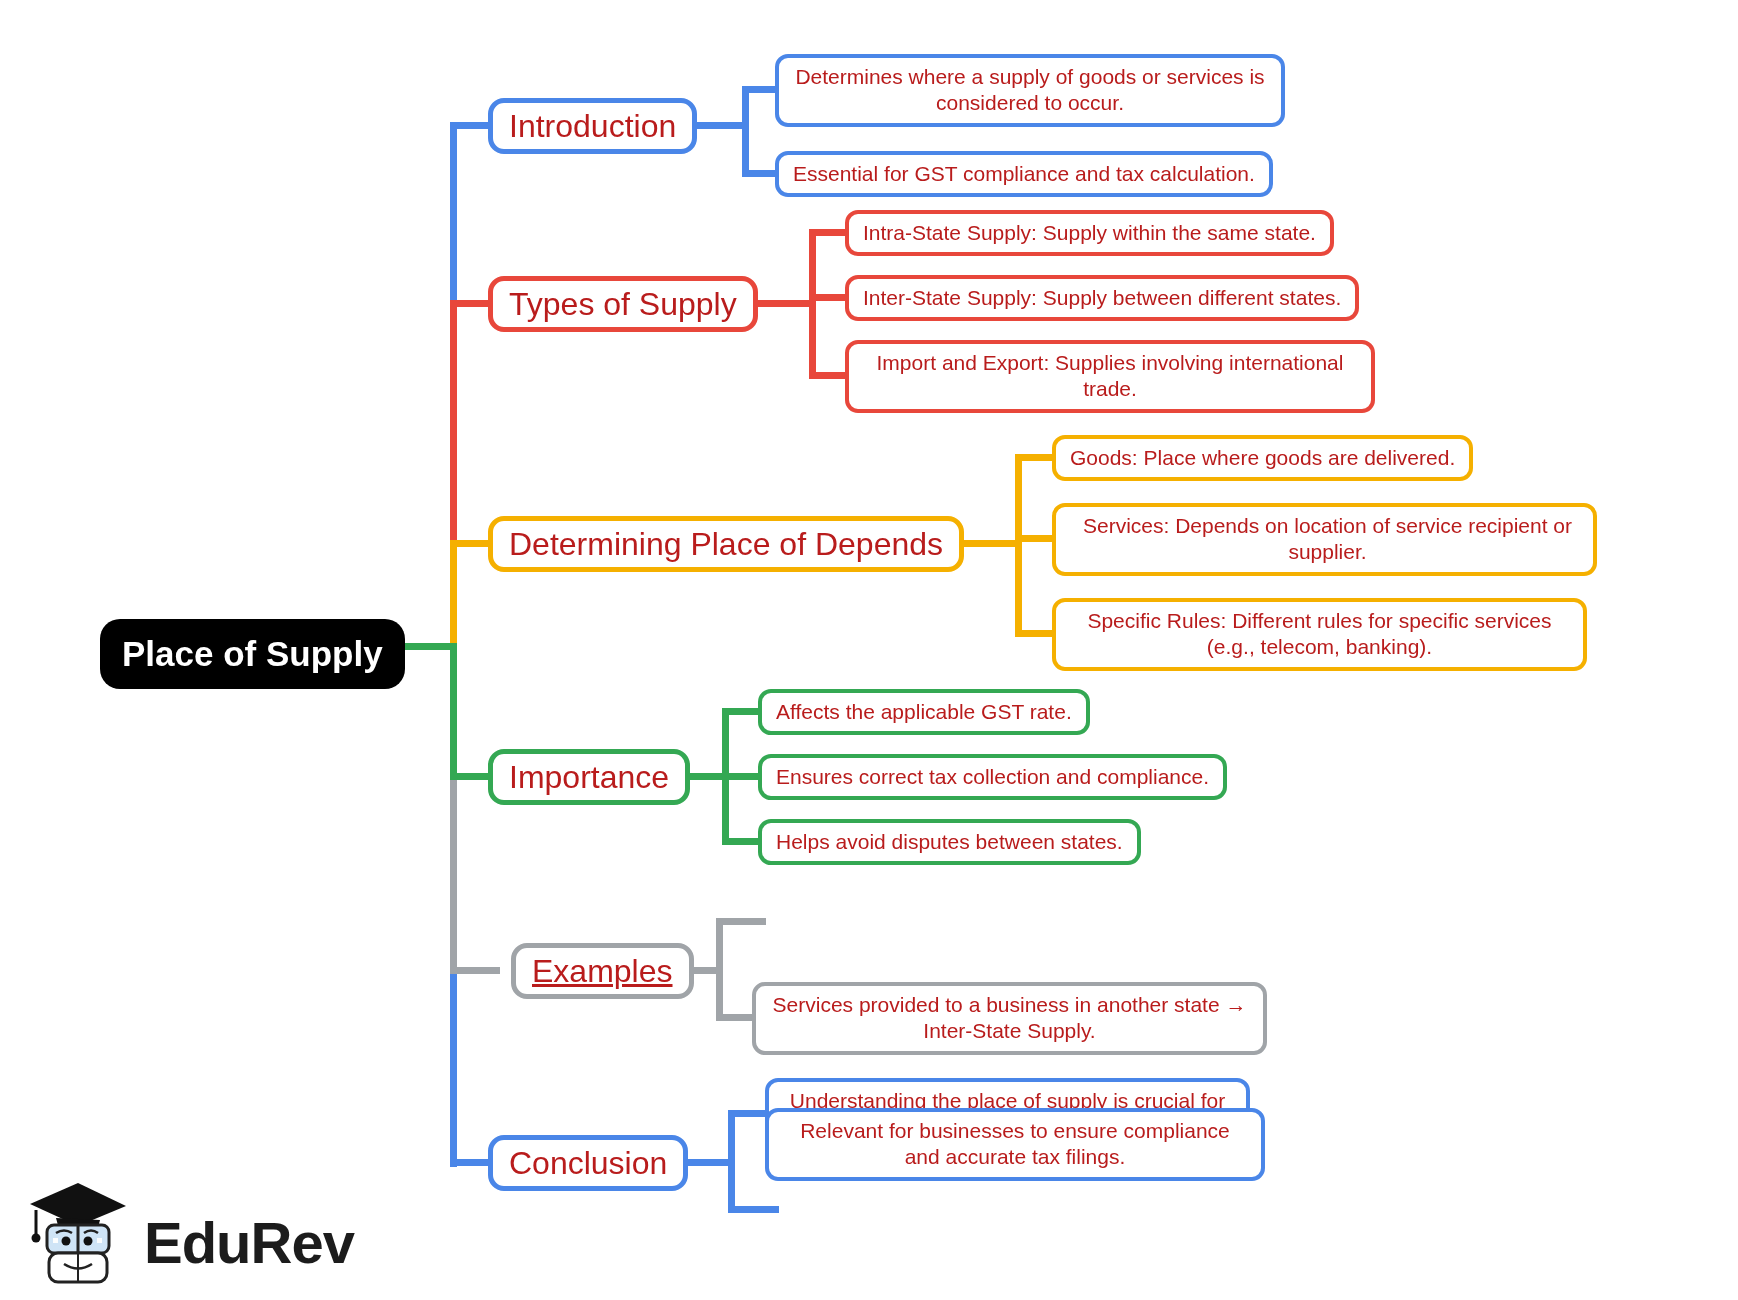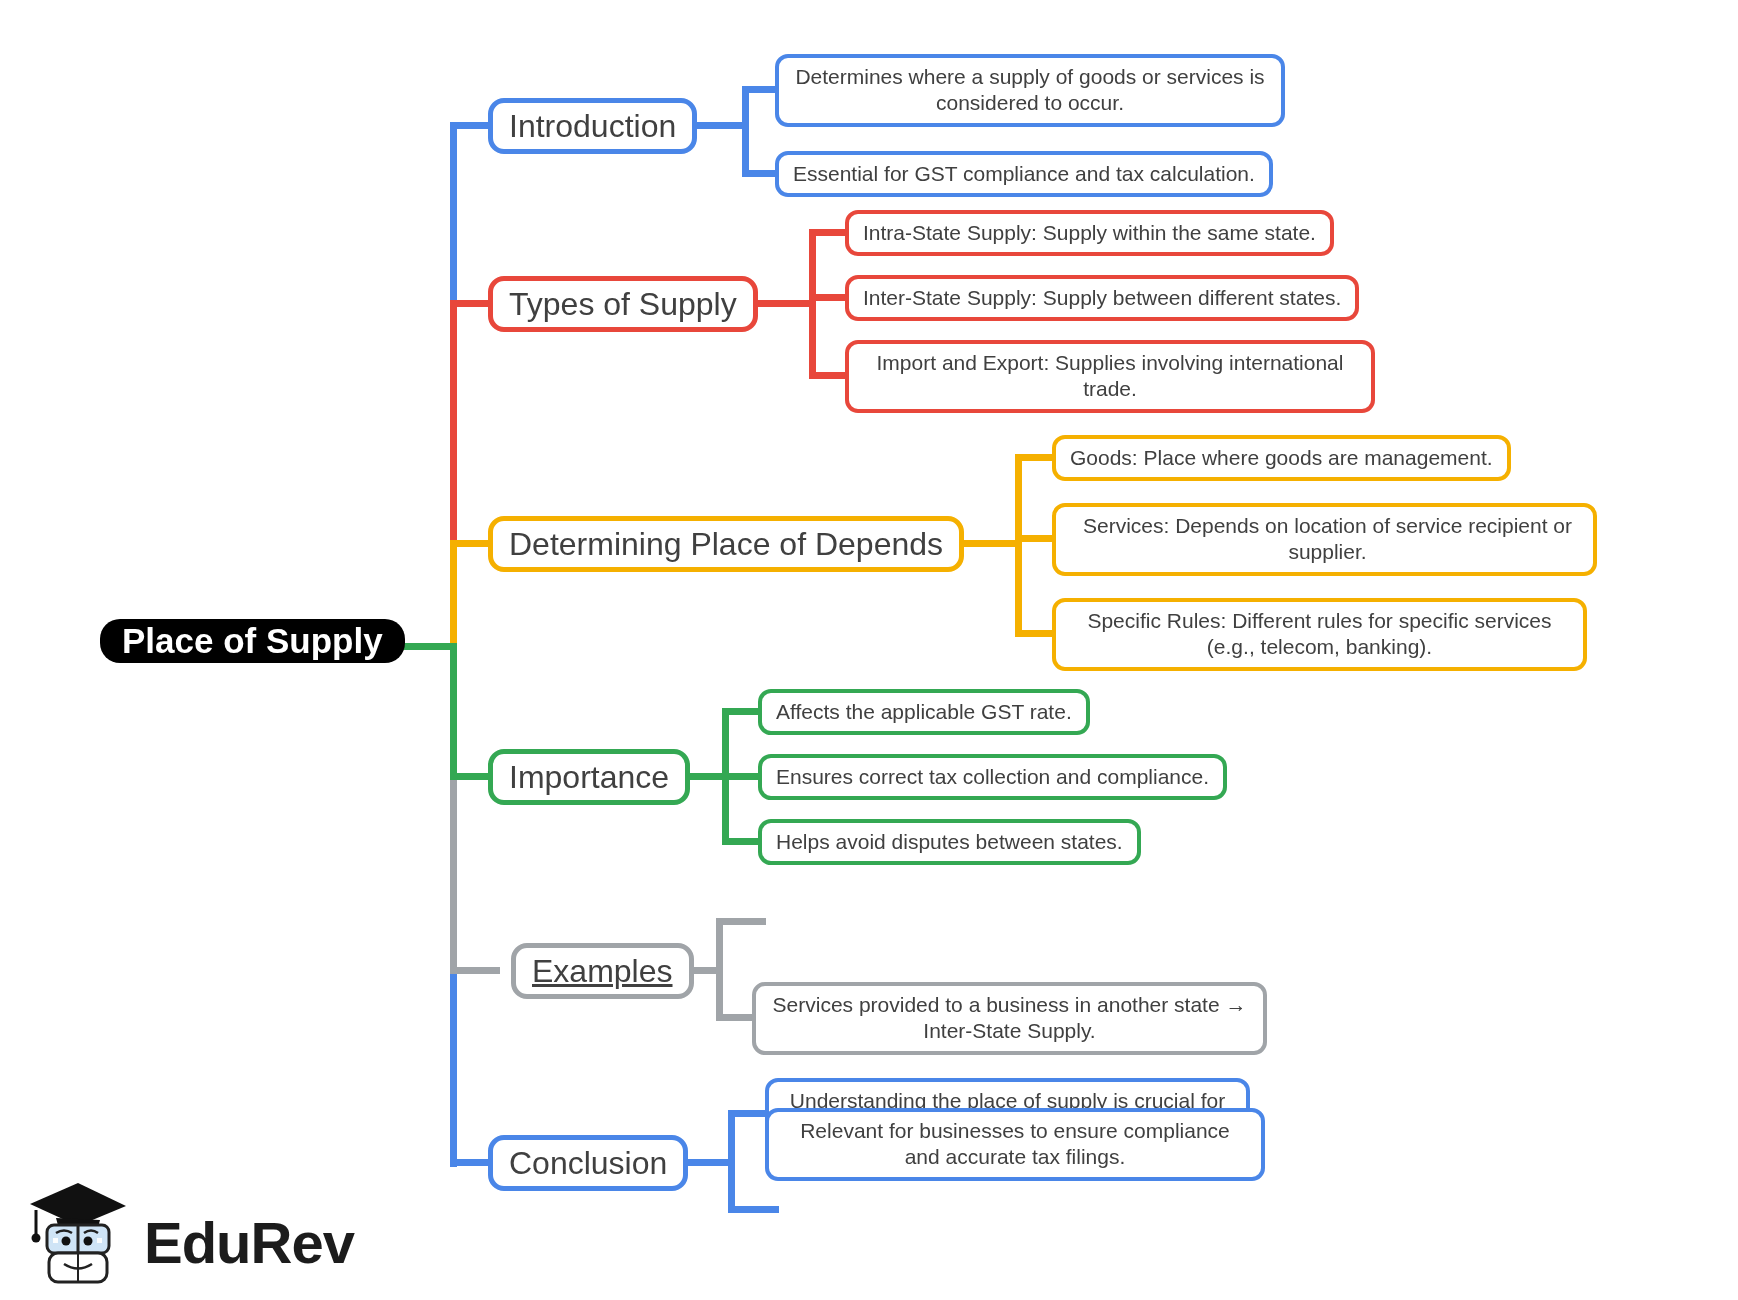--- a/index.html
+++ b/index.html
@@ -8,21 +8,21 @@
     width:1738px;height:1300px;
     background:#ffffff;
     font-family:"Liberation Sans", sans-serif;
     overflow:hidden;
   }
   .line{position:absolute;}
   .node{
     position:absolute;
     background:#ffffff;
     border-style:solid;
-    color:#404040;
+    color:#b91c1c;
     box-sizing:border-box;
   }
   .branch{
     font-size:32px;
     line-height:1.2;
     border-width:5px;
     border-radius:16px;
     padding:4px 16px;
     white-space:nowrap;
   }
@@ -35,21 +35,21 @@
     white-space:nowrap;
   }
   .child.wrap{white-space:normal;text-align:center;}
   .rootnode{
     position:absolute;
     background:#000000;
     color:#ffffff;
     font-weight:bold;
     font-size:35px;
     line-height:1.2;
-    padding:1px 22px;
+    padding:14px 22px;
     border-radius:20px;
     white-space:nowrap;
   }
   
   .b-blue{border-color:#4A86E8;}   .l-blue{background:#4A86E8;}
   .b-red{border-color:#E8473B;}    .l-red{background:#E8473B;}
   .b-yellow{border-color:#F5B000;} .l-yellow{background:#F5B000;}
   .b-green{border-color:#34A853;}  .l-green{background:#34A853;}
   .b-gray{border-color:#A0A4A8;}   .l-gray{background:#A0A4A8;}
   .logo{
@@ -125,21 +125,21 @@
   <div class="node branch b-gray" style="left:511px;top:943px;text-decoration:underline;">Examples</div>
   <div class="node branch b-blue" style="left:488px;top:1135px;">Conclusion</div>
 
   <div class="node child wrap b-blue" style="left:775px;top:54px;width:510px;">Determines where a supply of goods or services is considered to occur.</div>
   <div class="node child b-blue" style="left:775px;top:151px;">Essential for GST compliance and tax calculation.</div>
 
   <div class="node child b-red" style="left:845px;top:210px;">Intra-State Supply: Supply within the same state.</div>
   <div class="node child b-red" style="left:845px;top:275px;">Inter-State Supply: Supply between different states.</div>
   <div class="node child wrap b-red" style="left:845px;top:340px;width:530px;">Import and Export: Supplies involving international trade.</div>
 
-  <div class="node child b-yellow" style="left:1052px;top:435px;">Goods: Place where goods are management.</div>
+  <div class="node child b-yellow" style="left:1052px;top:435px;">Goods: Place where goods are delivered.</div>
   <div class="node child wrap b-yellow" style="left:1052px;top:503px;width:545px;padding-left:20px;">Services: Depends on location of service recipient or supplier.</div>
   <div class="node child wrap b-yellow" style="left:1052px;top:598px;width:535px;">Specific Rules: Different rules for specific services (e.g., telecom, banking).</div>
 
   <div class="node child b-green" style="left:758px;top:689px;">Affects the applicable GST rate.</div>
   <div class="node child b-green" style="left:758px;top:754px;">Ensures correct tax collection and compliance.</div>
   <div class="node child b-green" style="left:758px;top:819px;">Helps avoid disputes between states.</div>
 
   <div class="node child wrap b-gray" style="left:752px;top:982px;width:515px;">Services provided to a business in another state → Inter-State Supply.</div>
 
   <div class="node child wrap b-blue" style="left:765px;top:1078px;width:485px;">Understanding the place of supply is crucial for proper GST management.</div>

